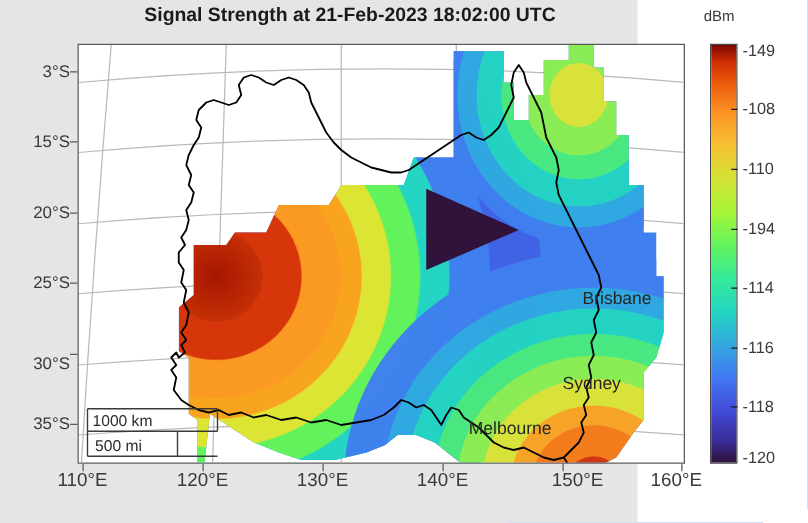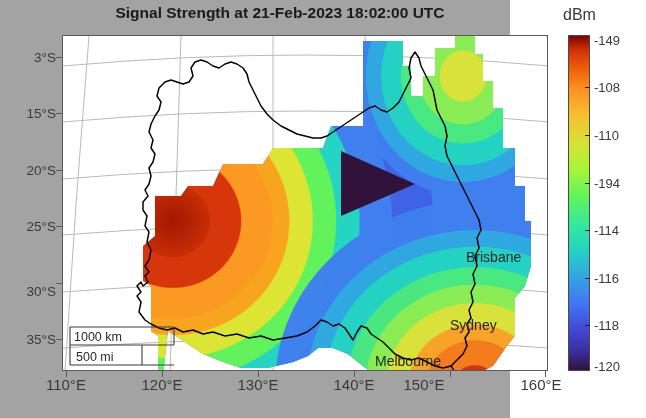--- a/index.html
+++ b/index.html
@@ -1,19 +1,19 @@
 <!DOCTYPE html>
 <html><head>
 <meta charset="utf-8">
 <style>
   html,body{margin:0;padding:0;background:#ffffff;}
   body{width:646px;height:418px;overflow:hidden;
        font-family:"Liberation Sans","DejaVu Sans",sans-serif;
        color:#2b2b2b;-webkit-font-smoothing:antialiased;}
-  #root{position:relative;width:510px;height:418px;background:#a3a3a3;}
+  #root{position:relative;width:510px;height:418px;background:#e5e5e5;}
 
   
   #title{position:absolute;left:0;top:4px;width:560px;text-align:center;
          font-size:15.5px;font-weight:bold;color:#1a1a1a;letter-spacing:0px;
          white-space:nowrap;}
 
   
   #plotbox{position:absolute;left:62px;top:35px;width:486px;height:336px;
            border:1.3px solid #5a5a5a;box-sizing:border-box;background:#ffffff;
            overflow:hidden;}
@@ -23,31 +23,31 @@
   .tick{position:absolute;background:#5a5a5a;}
   .tickx{width:1px;height:6px;}
   .ticky{height:1px;width:6px;}
 
   .xlab{position:absolute;top:376px;font-size:15px;color:#3a3a3a;
         transform:translateX(-50%);white-space:nowrap;}
   .ylab{position:absolute;left:56px;font-size:13.5px;color:#3a3a3a;
         transform:translate(-100%,-50%);white-space:nowrap;}
 
   
-  #cbarTitle{position:absolute;left:563px;top:6px;font-size:16px;color:#3a3a3a;}
+  #cbarTitle{position:absolute;left:563px;top:6px;font-size:12px;color:#3a3a3a;}
   #cbar{position:absolute;left:568px;top:35px;width:22px;height:336px;
         border:1px solid #4a4a4a;box-sizing:border-box;}
   #cbarfill{position:absolute;inset:0;}
   .cbtick{position:absolute;left:585px;width:5px;height:1px;background:#1a1a1a;}
   .cblab{position:absolute;left:594px;font-size:13px;color:#3a3a3a;
          transform:translateY(-50%);white-space:nowrap;}
 
   
   .city{position:absolute;font-size:14px;color:#262626;white-space:nowrap;
-        pointer-events:none;margin-top:19px;}
+        pointer-events:none;}
 
   
   #scalebar{position:absolute;left:68px;top:325px;width:108px;height:42px;}
 </style>
 </head>
 <body>
 
 <div id="root">
 
   <div id="title">Signal Strength at 21-Feb-2023 18:02:00 UTC</div>
@@ -220,21 +220,21 @@
   <div class="tick tickx" style="left:162px;top:371px"></div>
   <div class="tick tickx" style="left:258px;top:371px"></div>
   <div class="tick tickx" style="left:354px;top:371px"></div>
   <div class="tick tickx" style="left:450px;top:371px"></div>
   <div class="tick tickx" style="left:545px;top:371px"></div>
 
   <div class="xlab" style="left:66px">110°E</div>
   <div class="xlab" style="left:162px">120°E</div>
   <div class="xlab" style="left:258px">130°E</div>
   <div class="xlab" style="left:354px">140°E</div>
-  <div class="xlab" style="left:424px">150°E</div>
+  <div class="xlab" style="left:462px">150°E</div>
   <div class="xlab" style="left:541px">160°E</div>
 
   <div class="tick ticky" style="left:56px;top:57px"></div>
   <div class="tick ticky" style="left:56px;top:113px"></div>
   <div class="tick ticky" style="left:56px;top:170px"></div>
   <div class="tick ticky" style="left:56px;top:226px"></div>
   <div class="tick ticky" style="left:56px;top:283px"></div>
   <div class="tick ticky" style="left:56px;top:339px"></div>
 
   <div class="ylab" style="top:57px">3°S</div>

